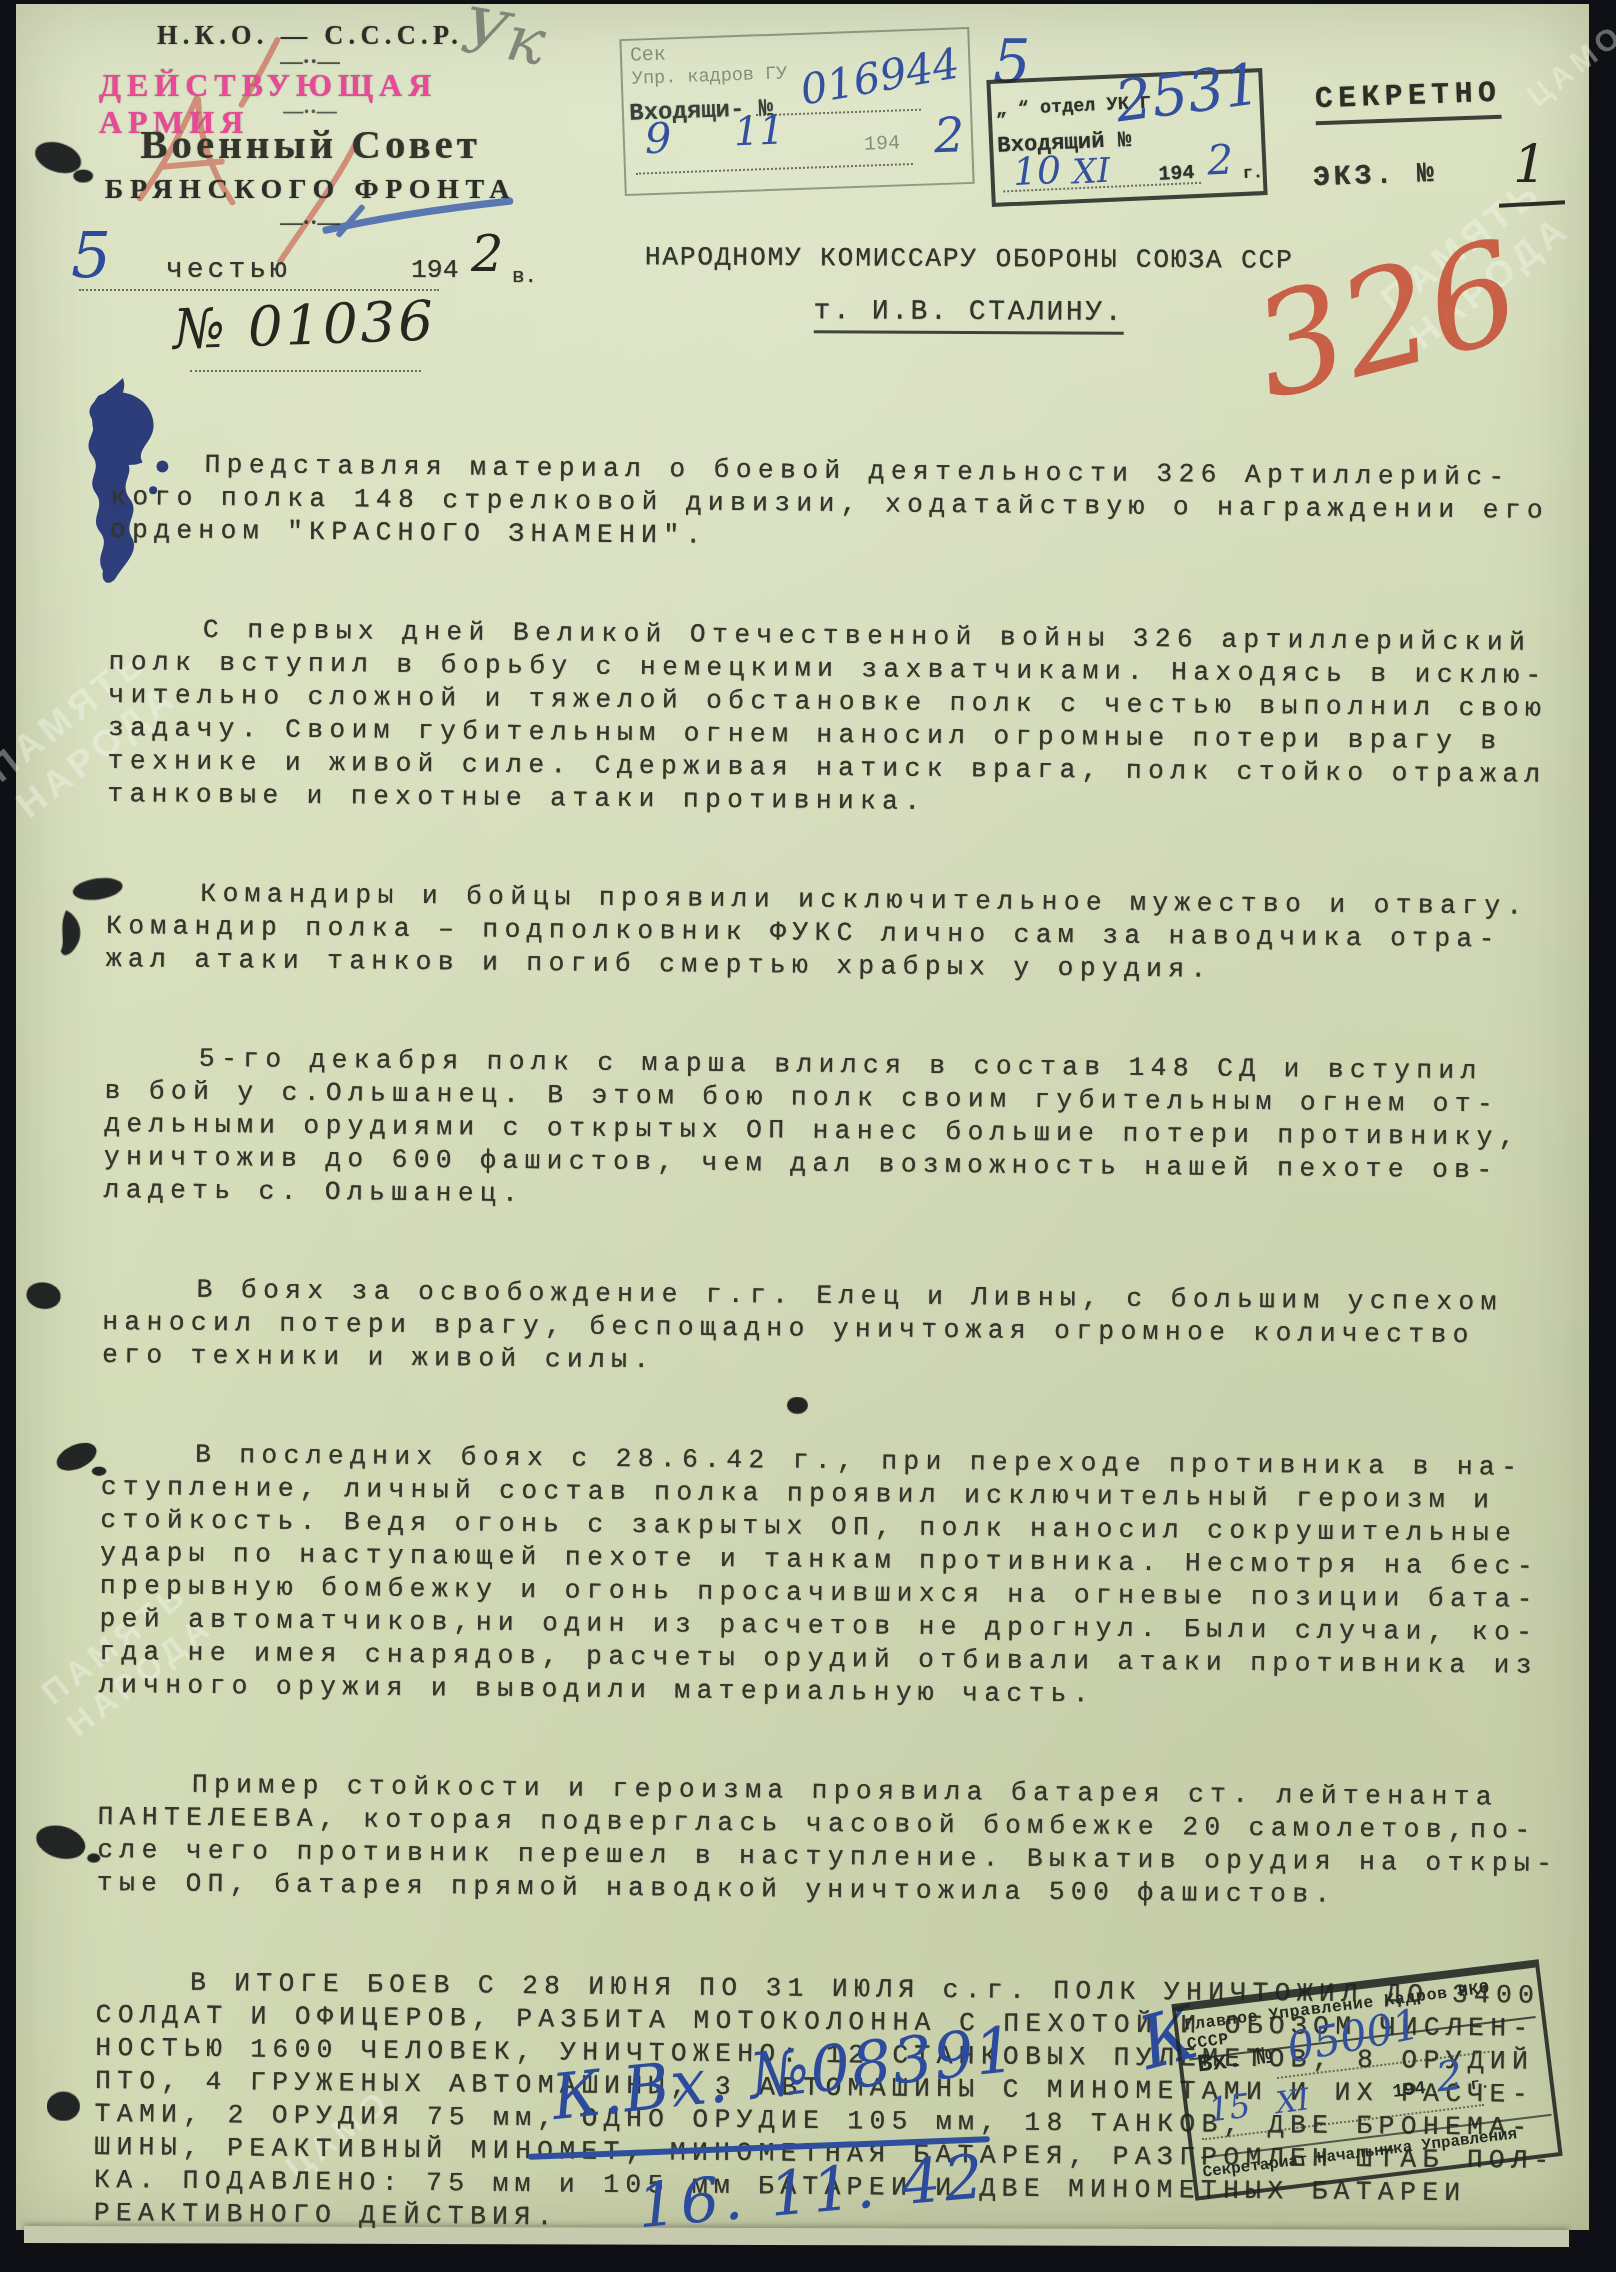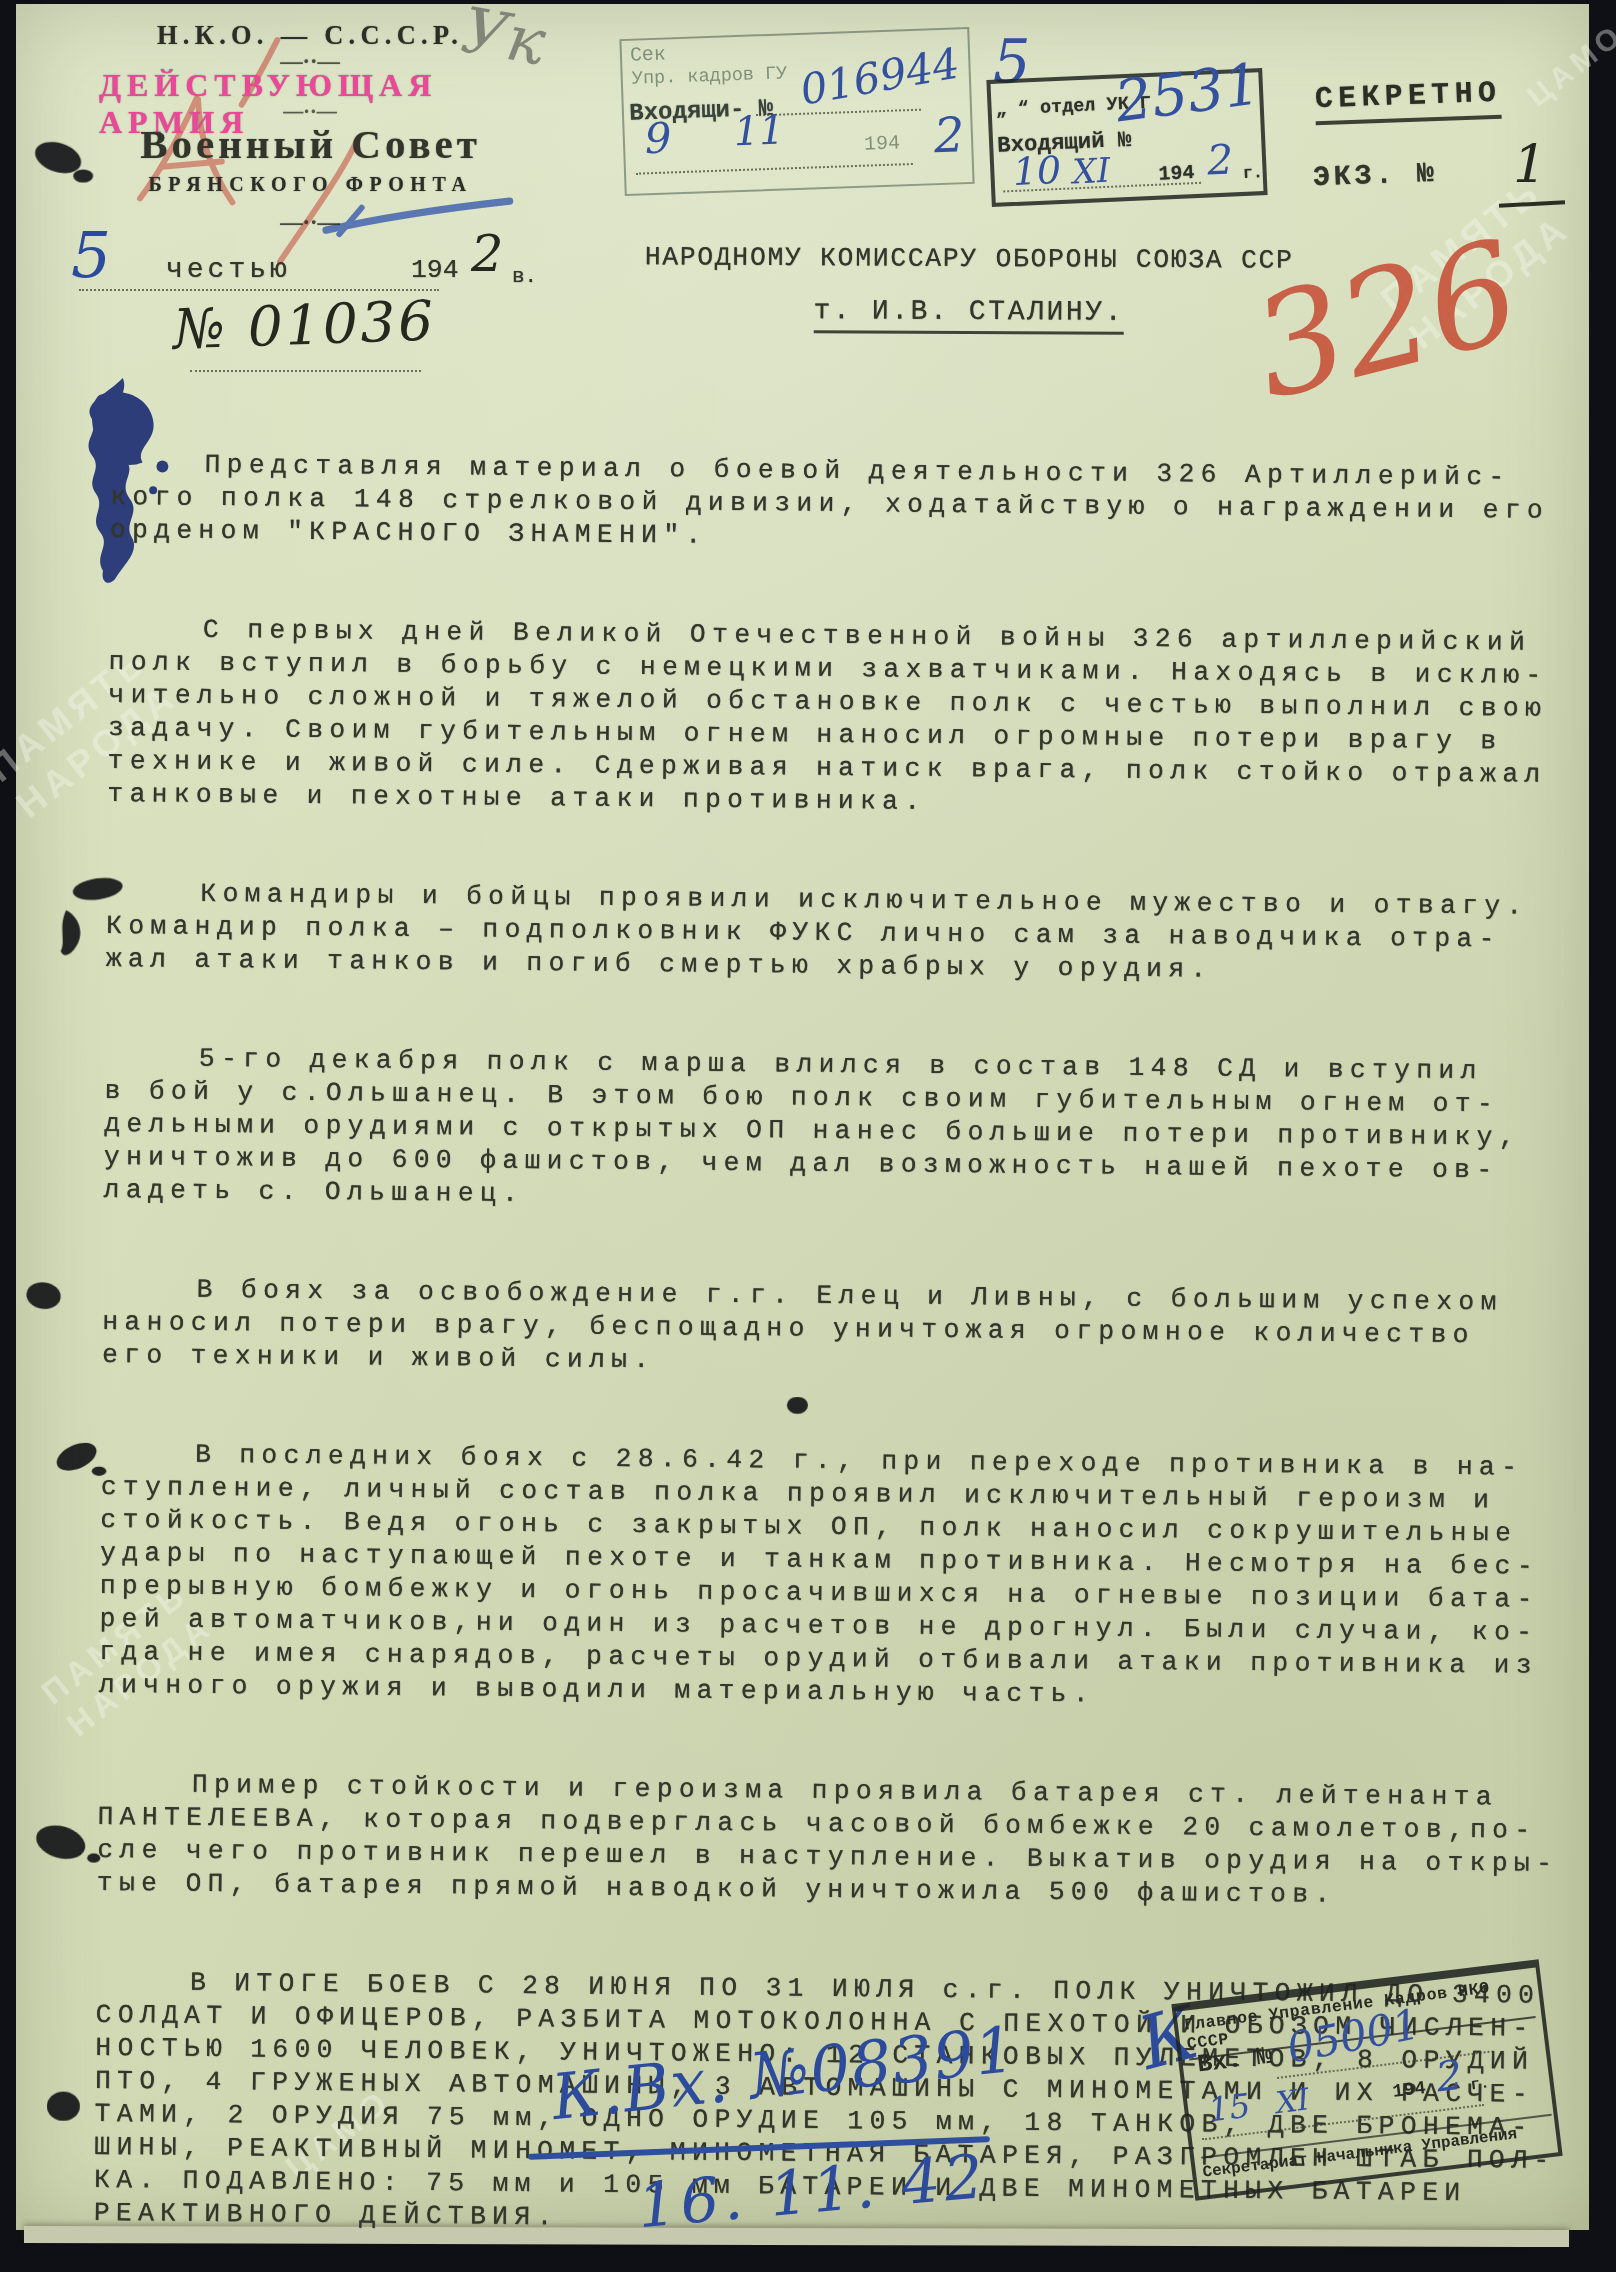--- a/index.html
+++ b/index.html
@@ -107,21 +107,21 @@
       <ellipse cx="96" cy="3190" rx="25" ry="22"></ellipse>
       <ellipse cx="1208" cy="2128" rx="16" ry="13"></ellipse>
     </g>
   </svg>
 
   <div class="abs serifhead" style="left:112px;top:20px;width:396px;text-align:center;font-size:26.4px;letter-spacing:5.3px;">Н.К.О. — С.С.С.Р.</div>
   <div class="abs serifhead" style="left:112px;top:49px;width:396px;text-align:center;font-size:22.4px;opacity:.8;">—··—</div>
   <div class="abs serifhead" style="left:99px;top:67px;width:423px;text-align:left;font-size:32px;letter-spacing:6px;color:#ec4899;">ДЕЙСТВУЮЩАЯ АРМИЯ</div>
   <div class="abs serifhead" style="left:112px;top:100px;width:396px;text-align:center;font-size:20px;opacity:.75;">—··—</div>
   <div class="abs serifhead" style="left:99px;top:120px;width:423px;text-align:center;font-size:41px;letter-spacing:4px;color:#33352c;">Военный Совет</div>
-  <div class="abs serifhead" style="left:99px;top:173px;width:423px;text-align:center;font-size:20px;letter-spacing:6.6px;">БРЯНСКОГО ФРОНТА</div>
+  <div class="abs serifhead" style="left:99px;top:173px;width:423px;text-align:center;font-size:28px;letter-spacing:6.6px;">БРЯНСКОГО ФРОНТА</div>
   <div class="abs serifhead" style="left:198px;top:210px;width:224px;text-align:center;font-size:22.4px;opacity:.85;">—··—</div>
 
   <div class="abs hw" style="left:462px;top:5.3px;font-size:63px;color:rgba(108,113,102,.8);transform:rotate(10deg);">Ук</div>
 
   <div class="abs hw hw-blue2" style="left:71px;top:224px;font-size:63px;">5</div>
   <div class="abs typed" style="left:166px;top:254px;font-size:28px;letter-spacing:4px;">честью</div>
   <div class="dots" style="left:79px;top:289px;width:360px;"></div>
   <div class="abs typed" style="left:411px;top:255px;font-size:26.4px;">194</div>
   <div class="abs hw hw-black" style="left:471px;top:228px;font-size:51px;">2</div>
   <div class="abs typed" style="left:512px;top:265px;font-size:21px;">в.</div>

